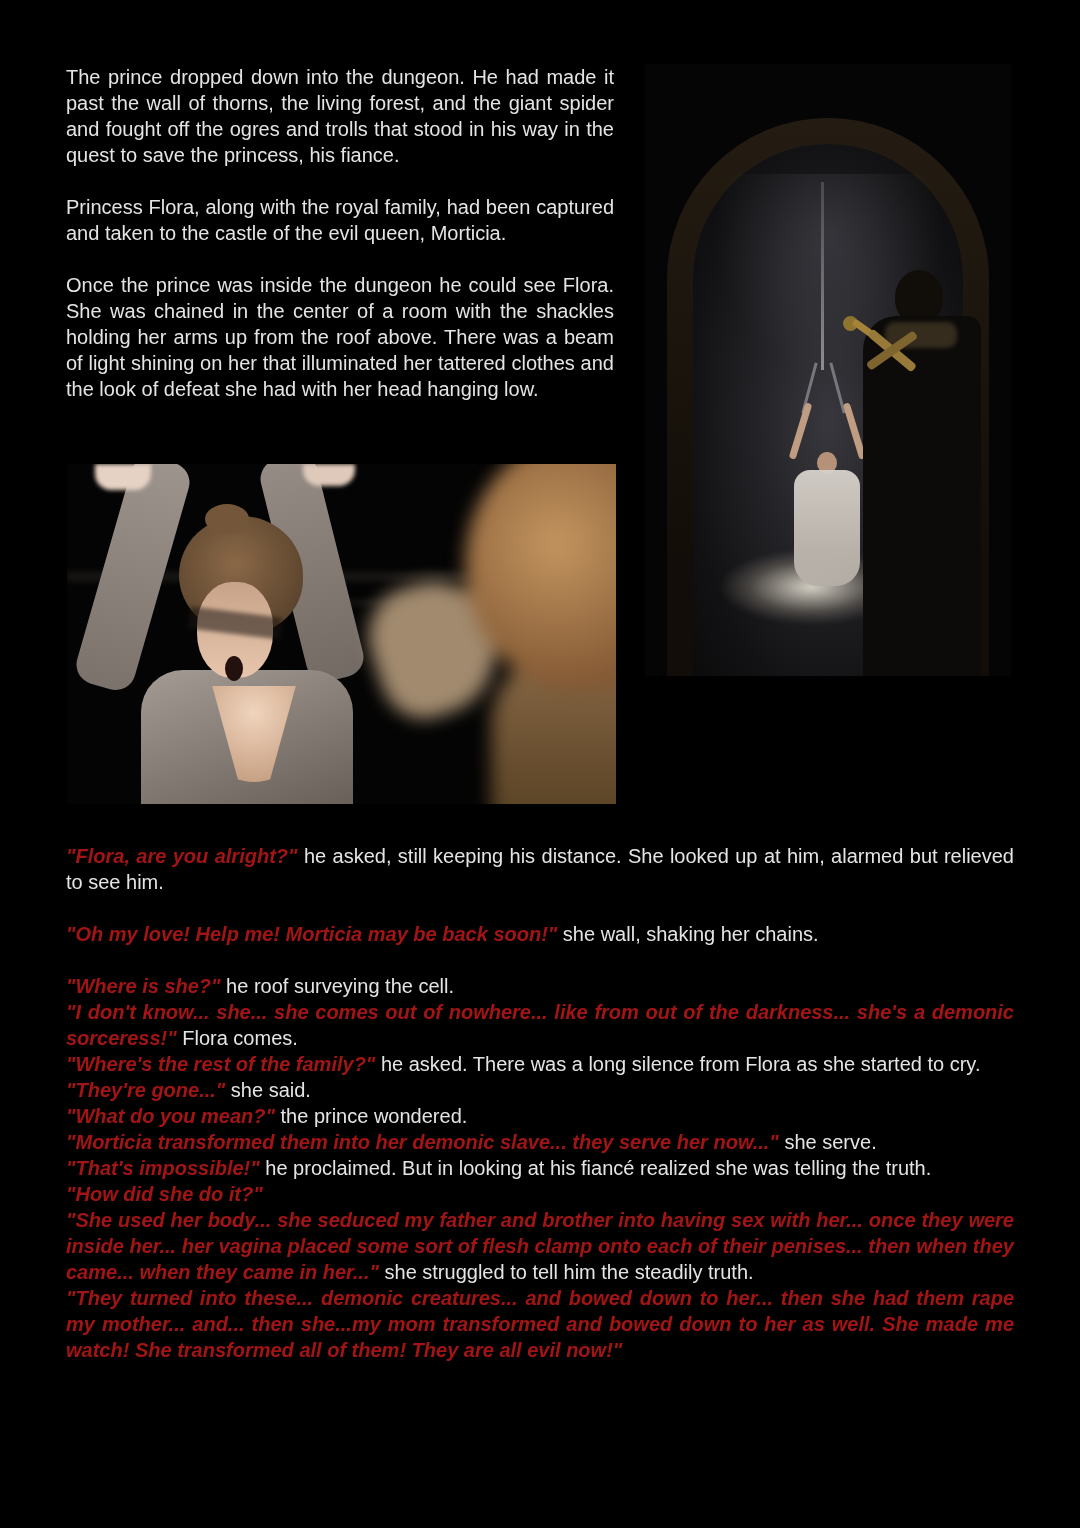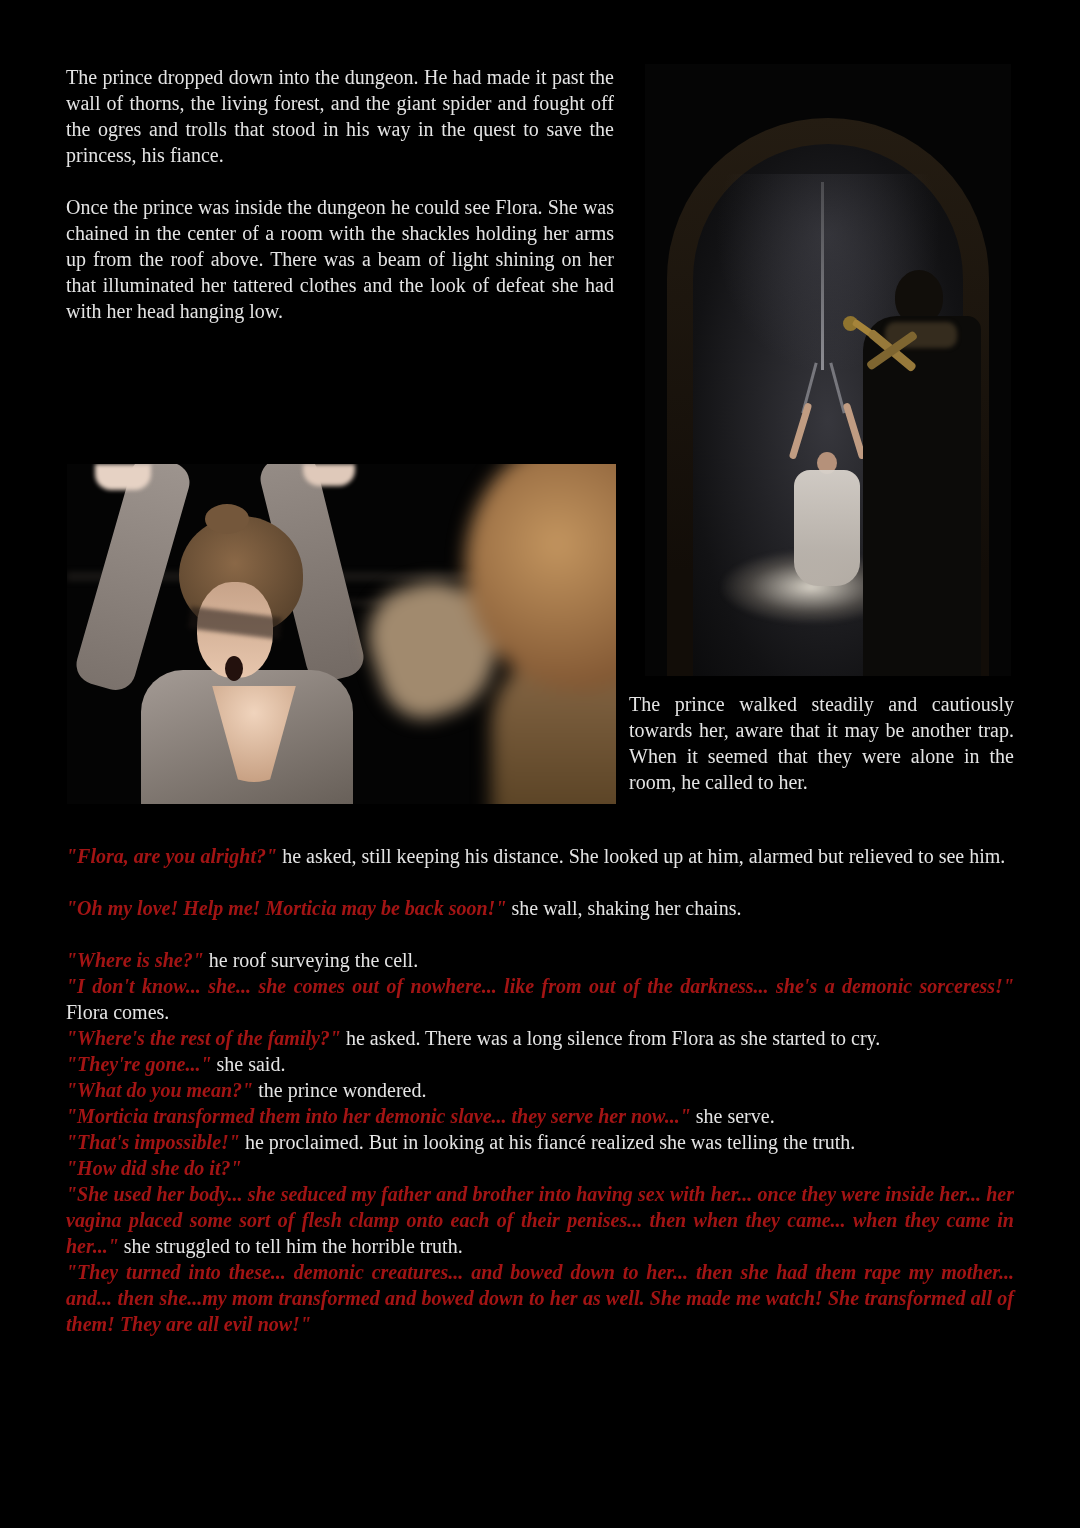--- a/index.html
+++ b/index.html
@@ -2,21 +2,21 @@
 <html><head>
 <meta charset="utf-8">
 <style>
   html, body { margin: 0; padding: 0; background: #000; }
   .page {
     position: relative;
     width: 1080px;
     height: 1456px;
     background: #000000;
     overflow: hidden;
-    font-family: Liberation Serif, serif;
+    font-family: Liberation Sans, sans-serif;
   }
   .body-p {
     margin: 0 0 26px 0;
     color: #e4e4e4;
     font-size: 20px;
     line-height: 26px;
     text-align: justify;
   }
   .intro { position: absolute; left: 66px; top: 64px; width: 548px; }
   .right-text { position: absolute; left: 629px; top: 691px; width: 385px; }
@@ -137,20 +137,21 @@
   .fg-hand { position: absolute; left: 306px; top: 118px; width: 122px; height: 132px;
     background: #a18a6e; border-radius: 45% 55% 60% 40%; transform: rotate(-18deg); }
 </style>
 </head>
 <body>
 
 <div class="page">
 
   <div class="intro">
     <p class="body-p">The prince dropped down into the dungeon. He had made it past the wall of thorns, the living forest, and the giant spider and fought off the ogres and trolls that stood in his way in the quest to save the princess, his fiance.</p>
+    <p class="body-p">Princess Flora, along with the royal family, had been captured and taken to the castle of the evil queen, Morticia.</p>
     <p class="body-p">Once the prince was inside the dungeon he could see Flora. She was chained in the center of a room with the shackles holding her arms up from the roof above. There was a beam of light shining on her that illuminated her tattered clothes and the look of defeat she had with her head hanging low.</p>
   </div>
 
   <div class="img-right">
     <div class="arch-frame"></div>
     <div class="arch-opening"></div>
     <div class="haze"></div>
     <div class="chain"></div>
     <div class="chain-v1"></div>
     <div class="chain-v2"></div>
@@ -182,34 +183,31 @@
     <div class="lw-face"></div>
     <div class="lw-eyeband"></div>
     <div class="lw-mouth"></div>
     <div class="fg">
       <div class="fg-hand"></div>
       <div class="fg-shoulder"></div>
       <div class="fg-head"></div>
     </div>
   </div>
 
-  <div class="right-text">
-    <p class="body-p">The prince walked steadily and cautiously towards her, aware that it may be another trap. When it seemed that they were alone in the room, he called to her.</p>
-  </div>
 
   <div class="dialogue">
       <p class="dlg gap"><span class="red">"Flora, are you alright?"</span><span class="white"> he asked, still keeping his distance. She looked up at him, alarmed but relieved to see him.</span></p>
       <p class="dlg gap"><span class="red">"Oh my love! Help me! Morticia may be back soon!"</span><span class="white"> she wall, shaking her chains.</span></p>
       <p class="dlg"><span class="red">"Where is she?"</span><span class="white"> he roof surveying the cell.</span></p>
       <p class="dlg"><span class="red">"I don't know... she... she comes out of nowhere... like from out of the darkness... she's a demonic sorceress!"</span><span class="white"> Flora comes.</span></p>
       <p class="dlg"><span class="red">"Where's the rest of the family?"</span><span class="white"> he asked. There was a long silence from Flora as she started to cry.</span></p>
       <p class="dlg"><span class="red">"They're gone..."</span><span class="white"> she said.</span></p>
       <p class="dlg"><span class="red">"What do you mean?"</span><span class="white"> the prince wondered.</span></p>
       <p class="dlg"><span class="red">"Morticia transformed them into her demonic slave... they serve her now..."</span><span class="white"> she serve.</span></p>
       <p class="dlg"><span class="red">"That's impossible!"</span><span class="white"> he proclaimed. But in looking at his fiancé realized she was telling the truth.</span></p>
       <p class="dlg"><span class="red">"How did she do it?"</span></p>
-      <p class="dlg"><span class="red">"She used her body... she seduced my father and brother into having sex with her... once they were inside her... her vagina placed some sort of flesh clamp onto each of their penises... then when they came... when they came in her..."</span><span class="white"> she struggled to tell him the horrible truth.</span></p>
+      <p class="dlg"><span class="red">"She used her body... she seduced my father and brother into having sex with her... once they were inside her... her vagina placed some sort of flesh clamp onto each of their penises... then when they came... when they came in her..."</span><span class="white"> she struggled to tell him the steadily truth.</span></p>
       <p class="dlg"><span class="red">"They turned into these... demonic creatures... and bowed down to her... then she had them rape my mother... and... then she...my mom transformed and bowed down to her as well. She made me watch! She transformed all of them! They are all evil now!"</span></p>
     </div>
 
   <div class="page-number">Page 1/16</div>
 
 </div>
 
 </body></html>

